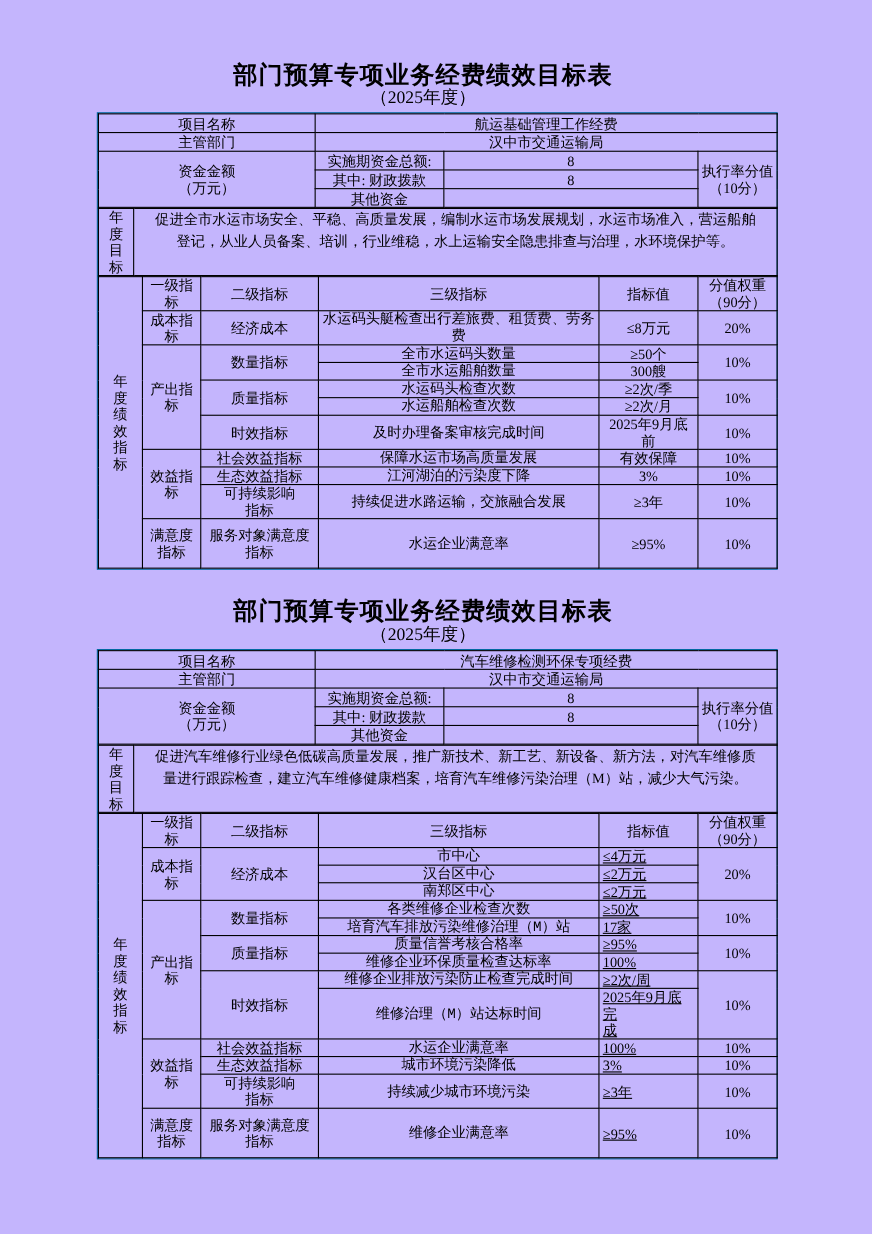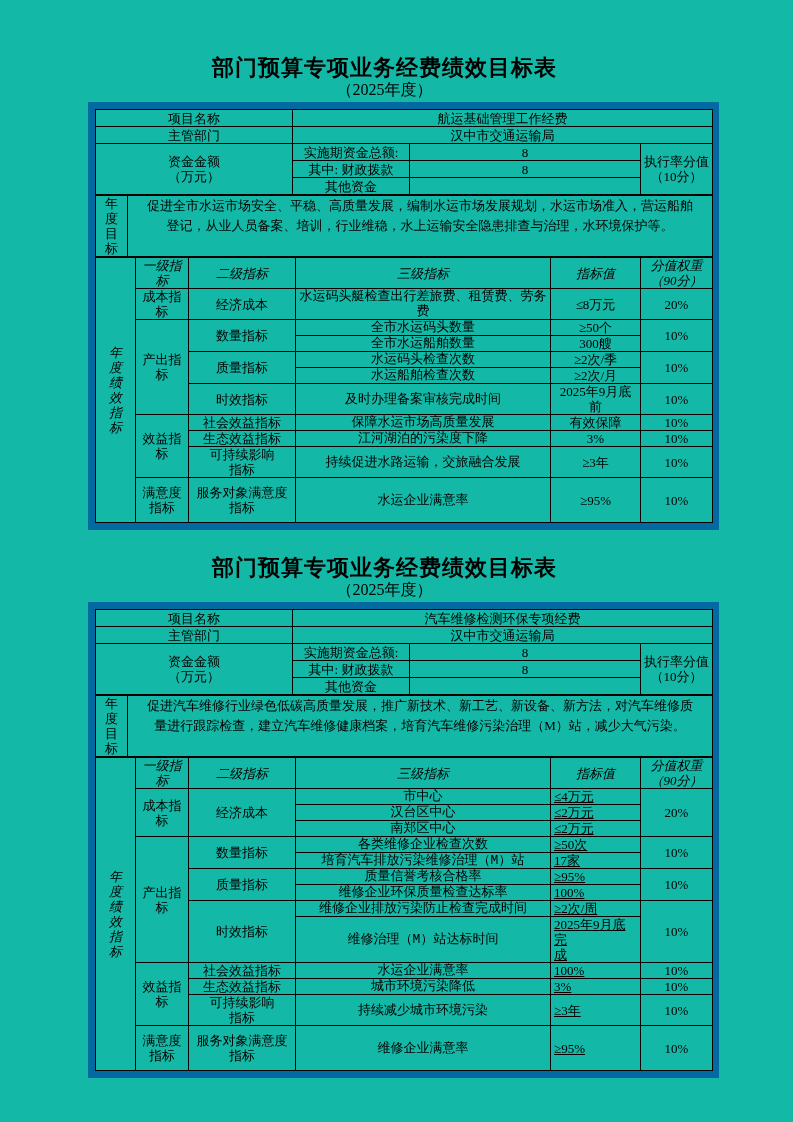--- a/index.html
+++ b/index.html
@@ -1,40 +1,40 @@
 <!DOCTYPE html>
 <html><head>
 <meta charset="utf-8">
 <style>
   html,body{margin:0;padding:0;background:#fff;}
   .page{
-    width:793px;height:1122px;background:#14b8a6;color:#000;
+    width:793px;height:1122px;background:#c4b5fd;color:#000;
     font-family:"Liberation Serif","DejaVu Serif",serif;
     font-size:13px;line-height:15px;
     box-sizing:border-box;padding:55px 112px 0 88px;overflow:hidden;
   }
   .doc-title{
     font-size:22px;line-height:26px;font-weight:bold;text-align:center;
     margin:0 0 2px 0;letter-spacing:1px;
   }
   .doc-subtitle{font-size:16px;line-height:14px;text-align:center;margin:0 0 5px 0;}
-  .sheet{border:7px solid #0369a1;width:617px;box-sizing:content-box;}
+  .sheet{border:1px solid #0369a1;width:617px;box-sizing:content-box;}
   table.tbl{border-collapse:collapse;table-layout:fixed;width:617px;}
   .tbl td{
     border:1px solid #000;padding:0 3px;text-align:center;vertical-align:middle;
     white-space:pre-line;overflow:hidden;word-break:break-word;
   }
   .info td{height:16px;}
   .fund-sub{text-align:right;padding-right:4px;}
   .vlabel{padding:2px 0;line-height:15px;}
   .goal-row td{vertical-align:top;}
   .goal-label{height:60px;padding-top:2px;}
   .goal-text{text-align:left;line-height:20px;padding:1px 5px;height:60px;}
   .perf td{height:15px;}
-  .perf .hdr td{height:30px;font-style:italic;}
+  .perf .hdr td{height:30px;}
   .l3c{text-align:left;font-family:Liberation Mono, monospace;}
   .t2 .valc{text-align:left;text-decoration:underline;}
   .sat-row td{height:44px;}
   .perf-axis{vertical-align:middle;}
   .lft{text-align:left;}
   .section2{margin-top:25px;}
 </style>
 </head>
 <body>
 

